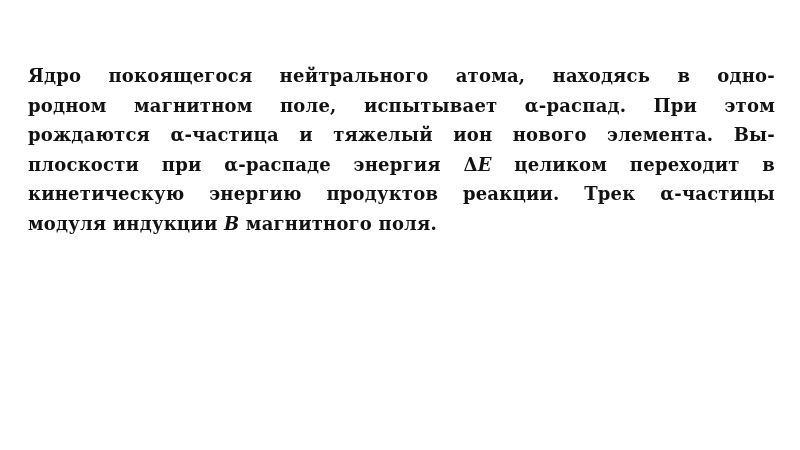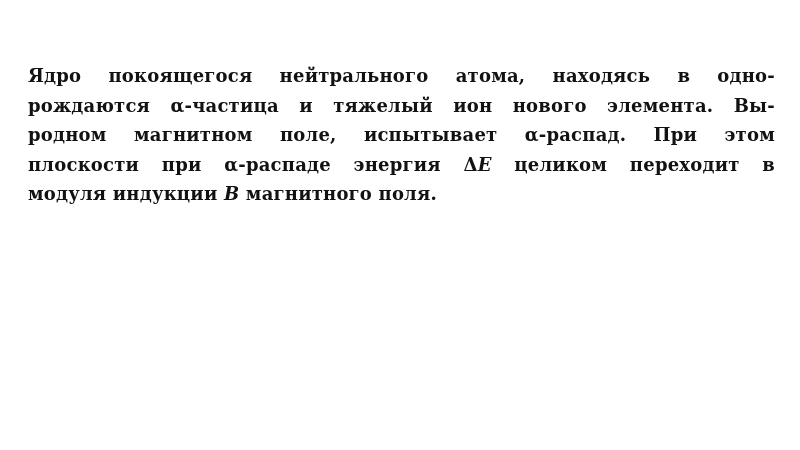--- a/index.html
+++ b/index.html
@@ -50,18 +50,19 @@
     vertical-align: -0.30em;
     font-style: normal;
   }
 </style>
 </head>
 <body>
 
 <div class="page">
   <div class="problem-text" id="problem-text">
       <div class="text-line"><span class="seg-normal">Ядро покоящегося нейтрального атома, находясь в одно-</span></div>
+      <div class="text-line"><span class="seg-normal">родном магнитном поле, испытывает α-распад. При этом</span></div>
       <div class="text-line"><span class="seg-normal">рождаются α-частица и тяжелый ион нового элемента. Вы-</span></div>
-      <div class="text-line"><span class="seg-normal">родном магнитном поле, испытывает α-распад. При этом</span></div>
       <div class="text-line"><span class="seg-normal">плоскости при α-распаде энергия Δ</span><span class="seg-italic">E</span><span class="seg-normal"> целиком переходит в</span></div>
+      <div class="text-line"><span class="seg-normal">кинетическую энергию продуктов реакции. Трек α-частицы</span></div>
       <div class="text-line last-line"><span class="seg-normal">модуля индукции </span><span class="seg-italic">B</span><span class="seg-normal"> магнитного поля.</span></div>
     </div>
 </div>
 
 </body></html>

